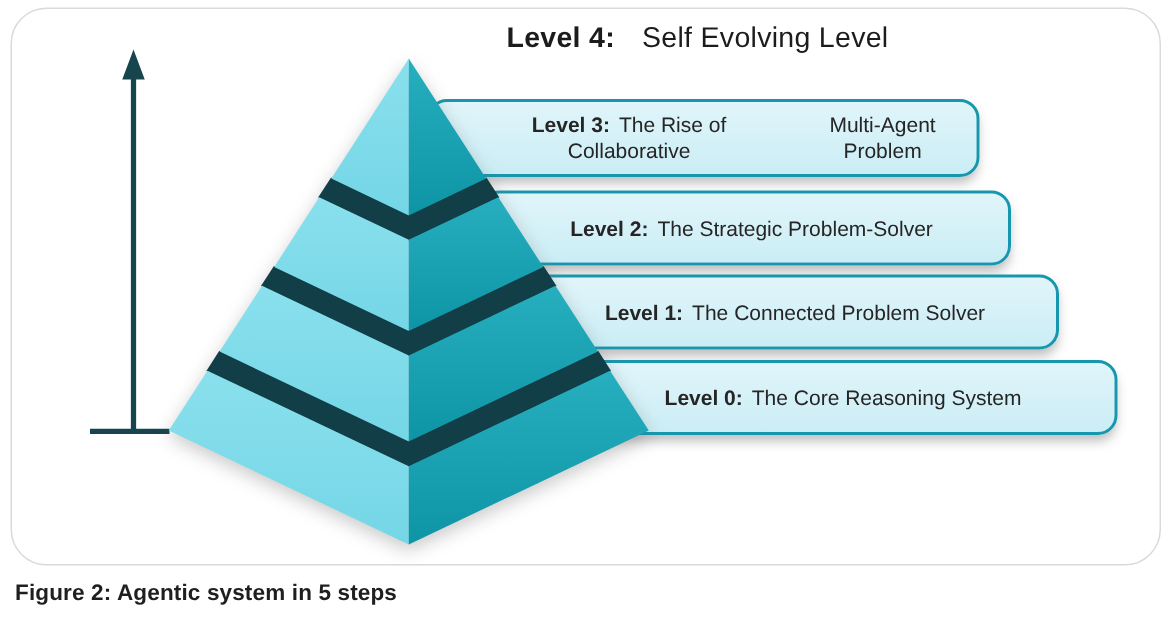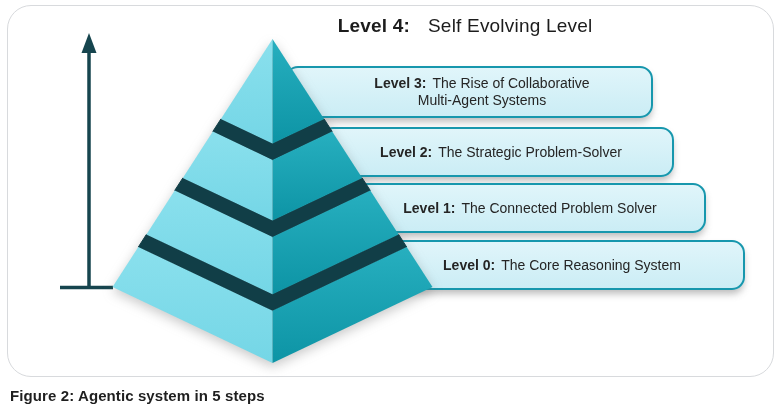--- a/index.html
+++ b/index.html
@@ -6,21 +6,21 @@
     font-family:"Liberation Sans", sans-serif;}
   #stage{position:relative;width:783px;height:415px;background:var(--background,#fff);}
   .card{position:absolute;left:7px;top:5px;width:765px;height:370px;background:#fff;
     border:1.5px solid var(--container_border,#d8dadd);border-radius:24px;}
   .fig-title{position:absolute;left:230px;top:15px;width:470px;text-align:center;
     font-size:19px;color:var(--title_text,#1c1c1c);letter-spacing:.2px;}
   .fig-title .b{font-weight:bold;margin-right:18px;}
   .lbox{position:absolute;border:2.5px solid var(--box_border,#1797ad);border-radius:13px;
     background:linear-gradient(180deg,var(--box_fill_top,#e0f5fa),var(--box_fill_bottom,#cbedf5));
     box-shadow:0 5px 7px -1px rgba(110,110,110,.45);
-    display:flex;flex-direction:column;justify-content:center;align-items:center;
+    display:flex;flex-direction:row;justify-content:center;align-items:center;
     font-size:14px;color:var(--box_text,#252525);line-height:17px;text-align:center;}
   .lbox .b{font-weight:bold;margin-right:6px;}
   #box-l3{left:285px;top:66px;width:338px;height:48px;padding-left:26px;}
   #box-l2{left:320px;top:127px;width:342px;height:46px;padding-left:8px;}
   #box-l1{left:350px;top:183px;width:348px;height:46px;padding-left:4px;}
   #box-l0{left:385px;top:240px;width:350px;height:46px;padding-right:6px;}
   svg.overlay{position:absolute;left:0;top:0;pointer-events:none;}
   .pyr{filter:drop-shadow(0 4px 6px rgba(100,100,100,.35));}
   .caption{position:absolute;left:10px;top:387px;font-size:15px;font-weight:bold;
     color:var(--caption_text,#1f1f1f);letter-spacing:.1px;}
@@ -33,21 +33,21 @@
   <div class="card"></div>
 
   <div class="fig-title">
     <span class="b">Level 4:</span><span>Self Evolving Level</span>
   </div>
 
   <div class="lbox" id="box-l3">
     <div>
       <span class="b">Level 3:</span><span>The Rise of Collaborative</span>
     </div>
-    <div>Multi-Agent Systems</div>
+    <div>Multi-Agent Problem</div>
   </div>
 
   <div class="lbox" id="box-l2">
     <div>
       <span class="b">Level 2:</span><span>The Strategic Problem-Solver</span>
     </div>
   </div>
 
   <div class="lbox" id="box-l1">
     <div>

